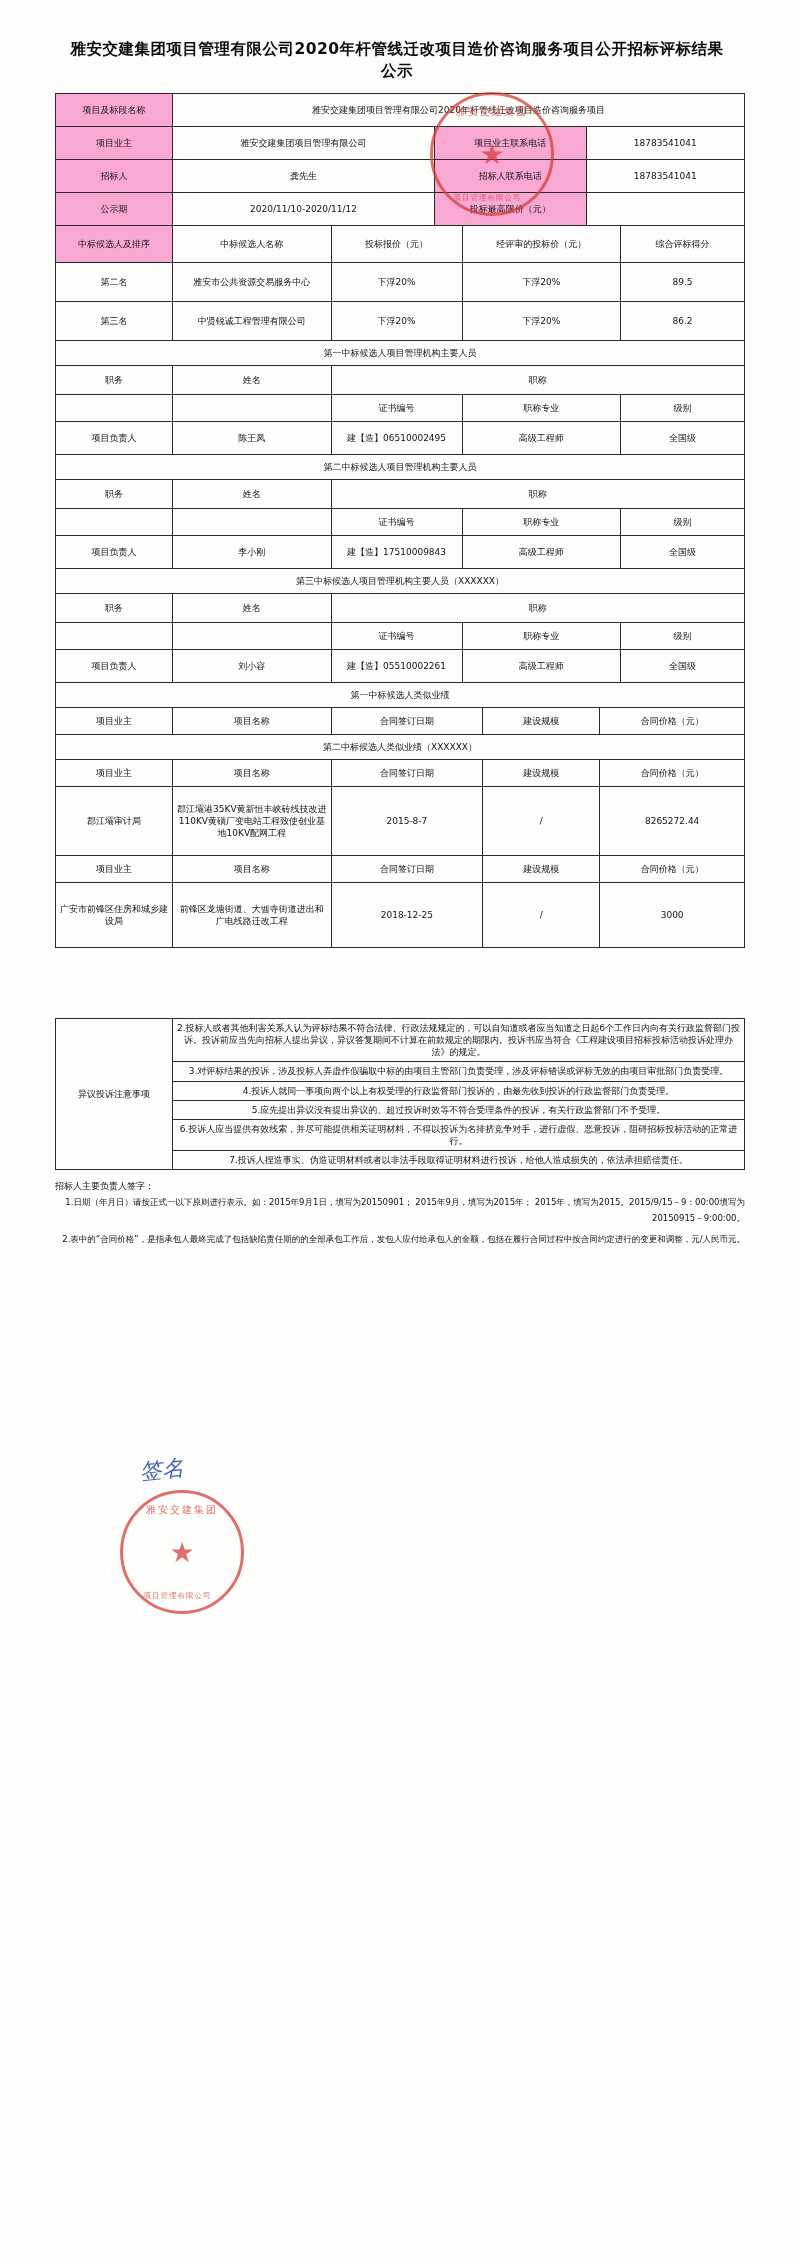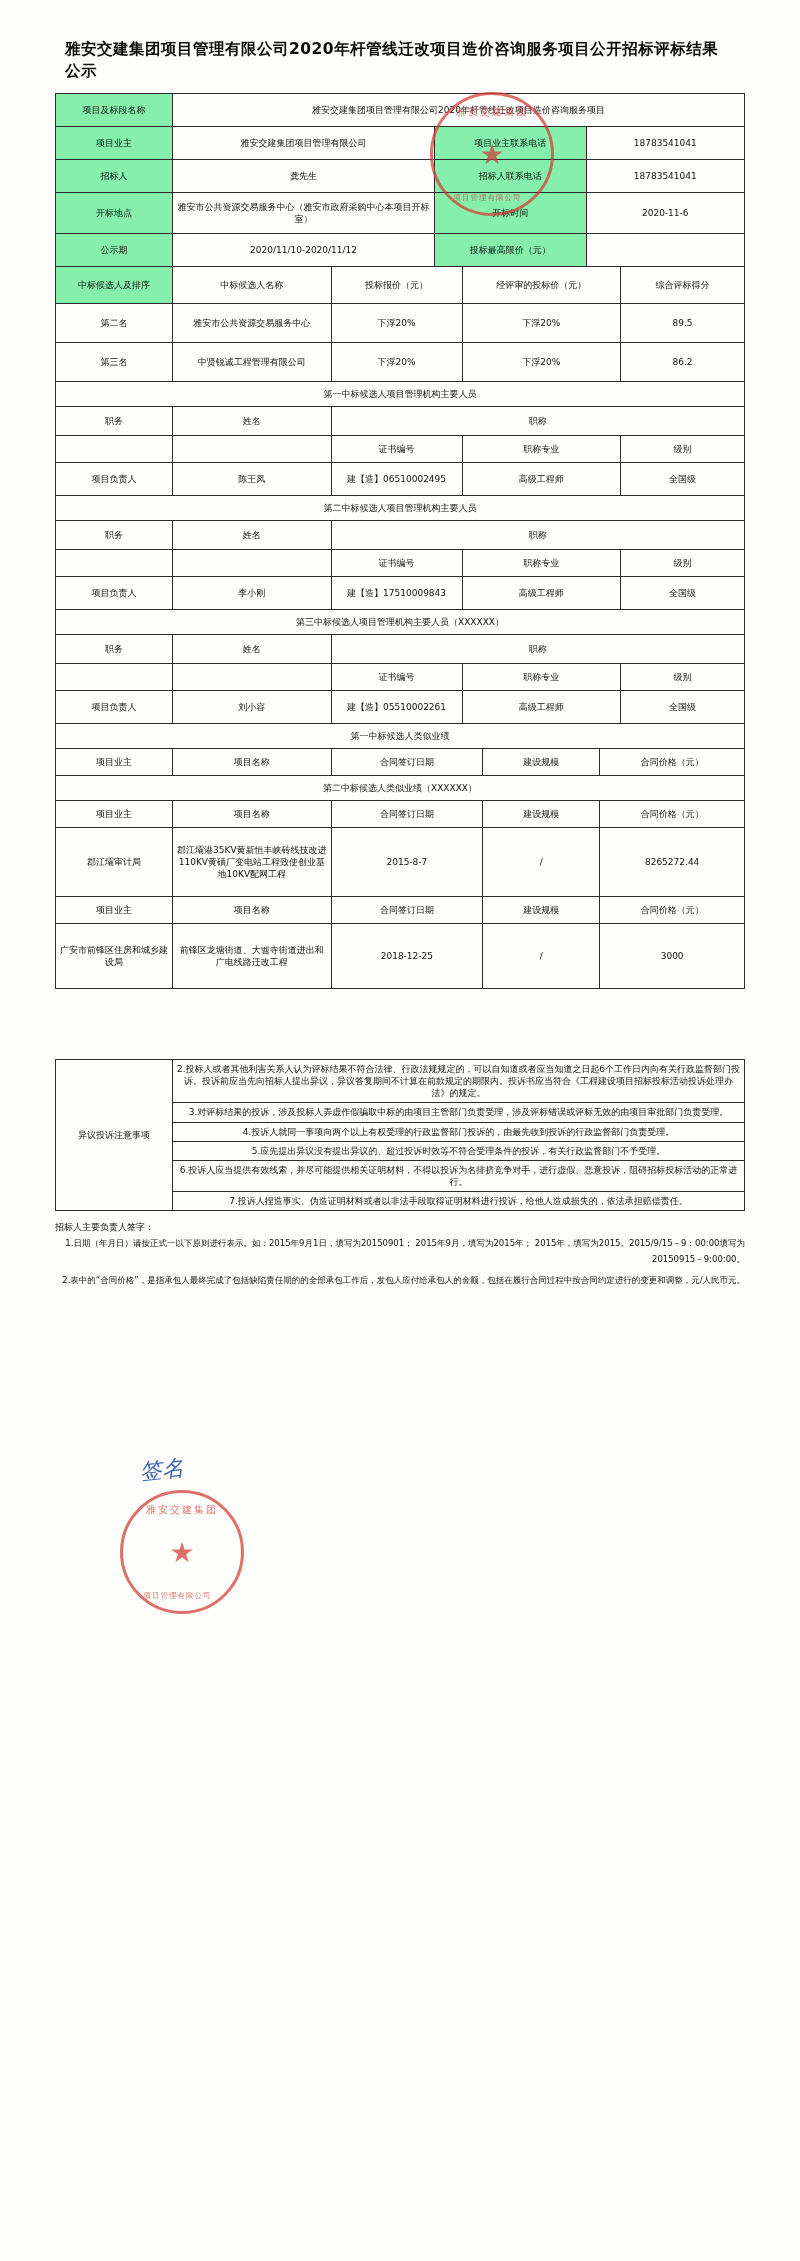--- a/index.html
+++ b/index.html
@@ -16,21 +16,21 @@
     overflow:hidden;
     background:#fdfdfb;
   }
   .doc{
     position:absolute;
     left:55px;
     top:30px;
     width:690px;
   }
   .title{
-    text-align:left;
+    text-align:center;
     font-size:15.5px;
     font-weight:bold;
     line-height:1.45;
     letter-spacing:0.5px;
     margin:8px 16px 10px 10px;
     color:#0d0d0d;
   }
   table.main{
     border-collapse:collapse;
     width:100%;
@@ -39,21 +39,21 @@
   table.main td{
     border:1px solid #2b2b2b;
     font-size:9px;
     line-height:1.35;
     padding:3px 3px;
     text-align:center;
     vertical-align:middle;
     color:#121212;
     word-break:break-all;
   }
-  td.lbl{background:#86efac;}
+  td.lbl{background:#f9a8d4;}
   td.sect{
     font-size:9px;
     padding:3px;
   }
   .tall{height:26px;}
   .notes{
     text-align:left;
     font-size:8.5px;
     line-height:1.7;
     padding:6px 8px;
@@ -144,26 +144,20 @@
           <td class="lbl tall">项目业主</td>
           <td class="tall">雅安交建集团项目管理有限公司</td>
           <td class="lbl tall">项目业主联系电话</td>
           <td class="tall">18783541041</td>
         </tr>
         <tr>
           <td class="lbl tall">招标人</td>
           <td class="tall">龚先生</td>
           <td class="lbl tall">招标人联系电话</td>
           <td class="tall">18783541041</td>
-        </tr>
-        <tr>
-          <td class="lbl" style="height:34px">开标地点</td>
-          <td>雅安市公共资源交易服务中心（雅安市政府采购中心本项目开标室）</td>
-          <td class="lbl">开标时间</td>
-          <td>2020-11-6</td>
         </tr>
         <tr>
           <td class="lbl tall">公示期</td>
           <td class="tall">2020/11/10-2020/11/12</td>
           <td class="lbl tall">投标最高限价（元）</td>
           <td class="tall"></td>
         </tr>
       </tbody>
     </table>
 

